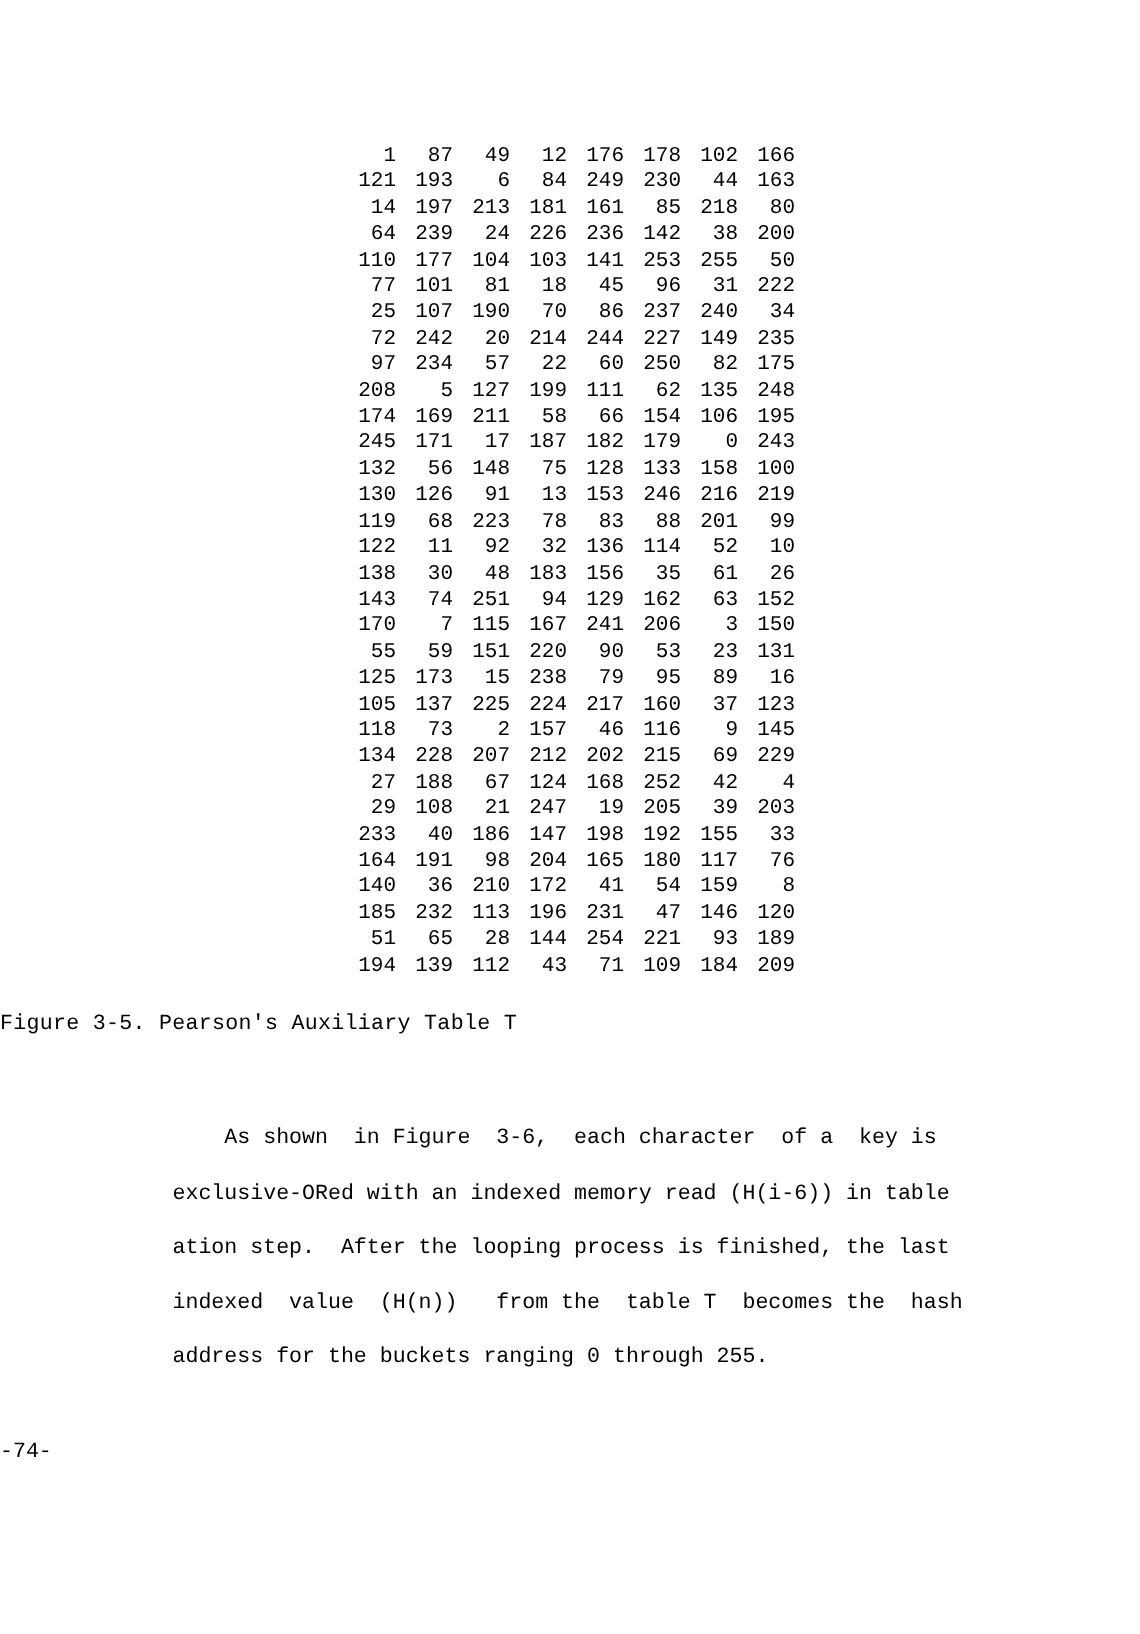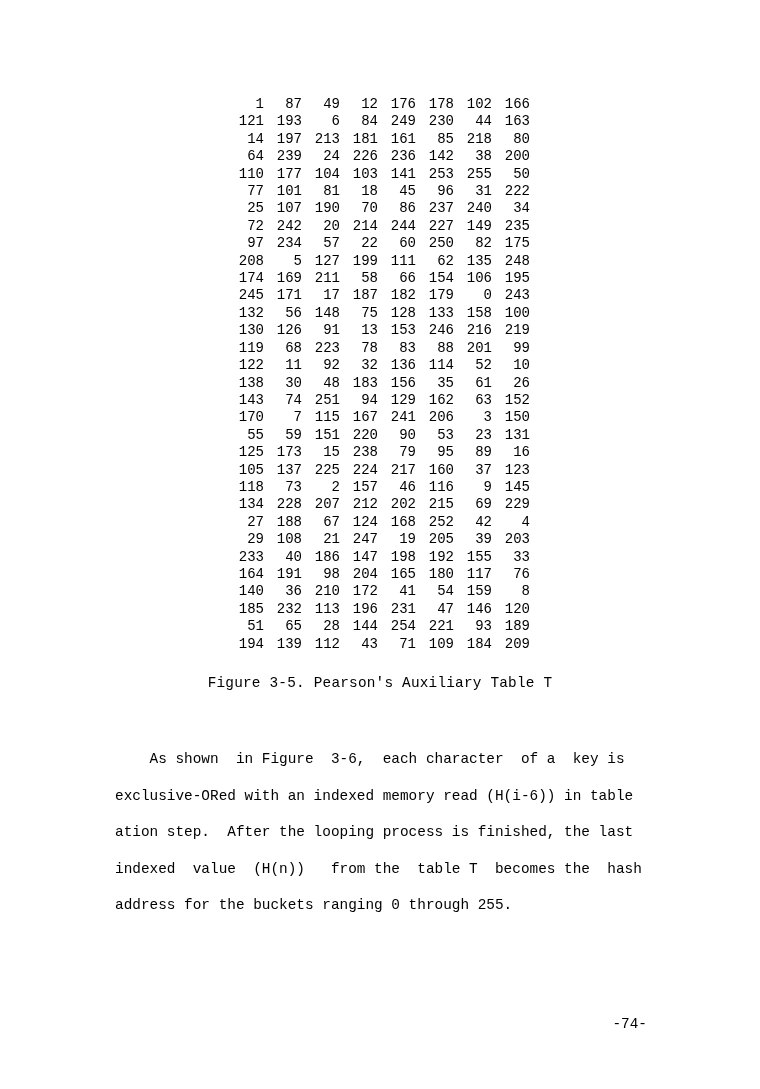--- a/index.html
+++ b/index.html
@@ -45,42 +45,41 @@
     text-align: right;
   }
   .cell + .cell {
     margin-left: 4px;
   }
   .figure-caption {
     position: absolute;
     top: 675px;
     left: 0;
     width: 760px;
-    text-align: center;
     font-size: 14.4px;
     letter-spacing: 0.2px;
   }
   .body-text {
     position: absolute;
     top: 740px;
     left: 112px;
     width: 570px;
     font-size: 14.4px;
     line-height: 33.5px;
   }
   .body-text p {
     margin: 3px;
     white-space: pre;
   }
   .page-number {
     position: absolute;
-    top: 1016px;
+    top: 960px;
     left: 0;
     width: 647px;
-    text-align: right;
+    text-align: left;
     font-size: 14.4px;
   }
 </style>
 </head>
 <body>
 
 <div class="page">
 
   <div class="table-block">
     <div class="table-rows" id="table-rows"><div class="trow"><span class="cell">1</span><span class="cell">87</span><span class="cell">49</span><span class="cell">12</span><span class="cell">176</span><span class="cell">178</span><span class="cell">102</span><span class="cell">166</span></div><div class="trow"><span class="cell">121</span><span class="cell">193</span><span class="cell">6</span><span class="cell">84</span><span class="cell">249</span><span class="cell">230</span><span class="cell">44</span><span class="cell">163</span></div><div class="trow"><span class="cell">14</span><span class="cell">197</span><span class="cell">213</span><span class="cell">181</span><span class="cell">161</span><span class="cell">85</span><span class="cell">218</span><span class="cell">80</span></div><div class="trow"><span class="cell">64</span><span class="cell">239</span><span class="cell">24</span><span class="cell">226</span><span class="cell">236</span><span class="cell">142</span><span class="cell">38</span><span class="cell">200</span></div><div class="trow"><span class="cell">110</span><span class="cell">177</span><span class="cell">104</span><span class="cell">103</span><span class="cell">141</span><span class="cell">253</span><span class="cell">255</span><span class="cell">50</span></div><div class="trow"><span class="cell">77</span><span class="cell">101</span><span class="cell">81</span><span class="cell">18</span><span class="cell">45</span><span class="cell">96</span><span class="cell">31</span><span class="cell">222</span></div><div class="trow"><span class="cell">25</span><span class="cell">107</span><span class="cell">190</span><span class="cell">70</span><span class="cell">86</span><span class="cell">237</span><span class="cell">240</span><span class="cell">34</span></div><div class="trow"><span class="cell">72</span><span class="cell">242</span><span class="cell">20</span><span class="cell">214</span><span class="cell">244</span><span class="cell">227</span><span class="cell">149</span><span class="cell">235</span></div><div class="trow"><span class="cell">97</span><span class="cell">234</span><span class="cell">57</span><span class="cell">22</span><span class="cell">60</span><span class="cell">250</span><span class="cell">82</span><span class="cell">175</span></div><div class="trow"><span class="cell">208</span><span class="cell">5</span><span class="cell">127</span><span class="cell">199</span><span class="cell">111</span><span class="cell">62</span><span class="cell">135</span><span class="cell">248</span></div><div class="trow"><span class="cell">174</span><span class="cell">169</span><span class="cell">211</span><span class="cell">58</span><span class="cell">66</span><span class="cell">154</span><span class="cell">106</span><span class="cell">195</span></div><div class="trow"><span class="cell">245</span><span class="cell">171</span><span class="cell">17</span><span class="cell">187</span><span class="cell">182</span><span class="cell">179</span><span class="cell">0</span><span class="cell">243</span></div><div class="trow"><span class="cell">132</span><span class="cell">56</span><span class="cell">148</span><span class="cell">75</span><span class="cell">128</span><span class="cell">133</span><span class="cell">158</span><span class="cell">100</span></div><div class="trow"><span class="cell">130</span><span class="cell">126</span><span class="cell">91</span><span class="cell">13</span><span class="cell">153</span><span class="cell">246</span><span class="cell">216</span><span class="cell">219</span></div><div class="trow"><span class="cell">119</span><span class="cell">68</span><span class="cell">223</span><span class="cell">78</span><span class="cell">83</span><span class="cell">88</span><span class="cell">201</span><span class="cell">99</span></div><div class="trow"><span class="cell">122</span><span class="cell">11</span><span class="cell">92</span><span class="cell">32</span><span class="cell">136</span><span class="cell">114</span><span class="cell">52</span><span class="cell">10</span></div><div class="trow"><span class="cell">138</span><span class="cell">30</span><span class="cell">48</span><span class="cell">183</span><span class="cell">156</span><span class="cell">35</span><span class="cell">61</span><span class="cell">26</span></div><div class="trow"><span class="cell">143</span><span class="cell">74</span><span class="cell">251</span><span class="cell">94</span><span class="cell">129</span><span class="cell">162</span><span class="cell">63</span><span class="cell">152</span></div><div class="trow"><span class="cell">170</span><span class="cell">7</span><span class="cell">115</span><span class="cell">167</span><span class="cell">241</span><span class="cell">206</span><span class="cell">3</span><span class="cell">150</span></div><div class="trow"><span class="cell">55</span><span class="cell">59</span><span class="cell">151</span><span class="cell">220</span><span class="cell">90</span><span class="cell">53</span><span class="cell">23</span><span class="cell">131</span></div><div class="trow"><span class="cell">125</span><span class="cell">173</span><span class="cell">15</span><span class="cell">238</span><span class="cell">79</span><span class="cell">95</span><span class="cell">89</span><span class="cell">16</span></div><div class="trow"><span class="cell">105</span><span class="cell">137</span><span class="cell">225</span><span class="cell">224</span><span class="cell">217</span><span class="cell">160</span><span class="cell">37</span><span class="cell">123</span></div><div class="trow"><span class="cell">118</span><span class="cell">73</span><span class="cell">2</span><span class="cell">157</span><span class="cell">46</span><span class="cell">116</span><span class="cell">9</span><span class="cell">145</span></div><div class="trow"><span class="cell">134</span><span class="cell">228</span><span class="cell">207</span><span class="cell">212</span><span class="cell">202</span><span class="cell">215</span><span class="cell">69</span><span class="cell">229</span></div><div class="trow"><span class="cell">27</span><span class="cell">188</span><span class="cell">67</span><span class="cell">124</span><span class="cell">168</span><span class="cell">252</span><span class="cell">42</span><span class="cell">4</span></div><div class="trow"><span class="cell">29</span><span class="cell">108</span><span class="cell">21</span><span class="cell">247</span><span class="cell">19</span><span class="cell">205</span><span class="cell">39</span><span class="cell">203</span></div><div class="trow"><span class="cell">233</span><span class="cell">40</span><span class="cell">186</span><span class="cell">147</span><span class="cell">198</span><span class="cell">192</span><span class="cell">155</span><span class="cell">33</span></div><div class="trow"><span class="cell">164</span><span class="cell">191</span><span class="cell">98</span><span class="cell">204</span><span class="cell">165</span><span class="cell">180</span><span class="cell">117</span><span class="cell">76</span></div><div class="trow"><span class="cell">140</span><span class="cell">36</span><span class="cell">210</span><span class="cell">172</span><span class="cell">41</span><span class="cell">54</span><span class="cell">159</span><span class="cell">8</span></div><div class="trow"><span class="cell">185</span><span class="cell">232</span><span class="cell">113</span><span class="cell">196</span><span class="cell">231</span><span class="cell">47</span><span class="cell">146</span><span class="cell">120</span></div><div class="trow"><span class="cell">51</span><span class="cell">65</span><span class="cell">28</span><span class="cell">144</span><span class="cell">254</span><span class="cell">221</span><span class="cell">93</span><span class="cell">189</span></div><div class="trow"><span class="cell">194</span><span class="cell">139</span><span class="cell">112</span><span class="cell">43</span><span class="cell">71</span><span class="cell">109</span><span class="cell">184</span><span class="cell">209</span></div></div>

